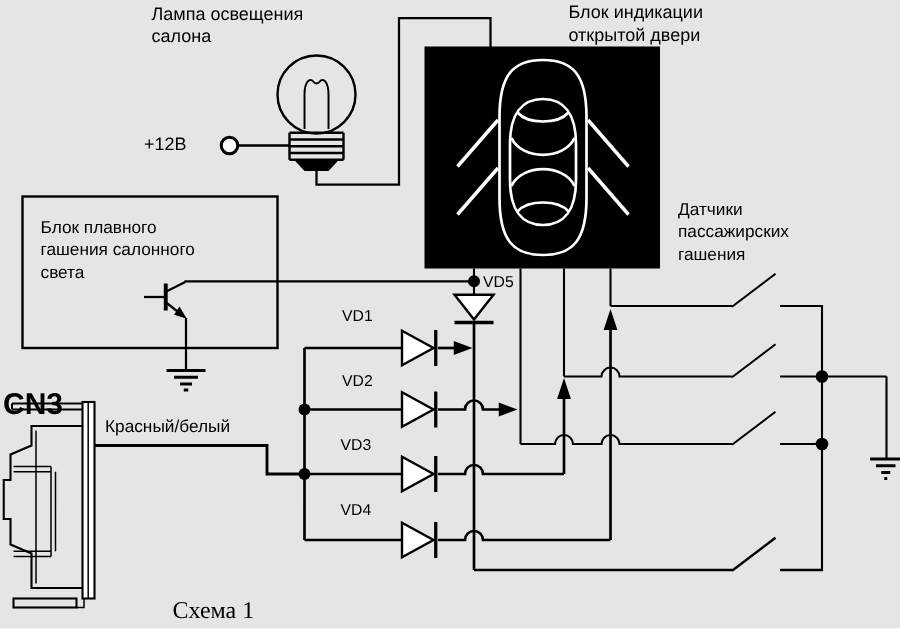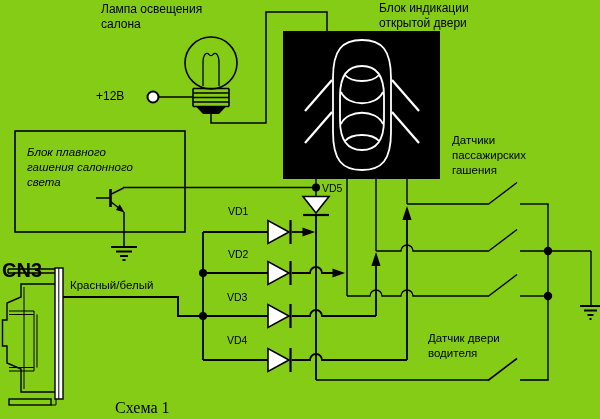--- a/index.html
+++ b/index.html
@@ -1,17 +1,17 @@
 <!DOCTYPE html>
 <html><head>
 <meta charset="utf-8">
 <style>
   html,body { margin:0; padding:0; background:#fff; }
   #stage {
-    position:relative; width:600px; height:419px; background:#84cc16;
+    position:relative; width:600px; height:419px; background:#e5e5e5;
     overflow:hidden; font-family:"Liberation Sans", sans-serif;
   }
   #wires { position:absolute; left:0; top:0; }
   .label {
     position:absolute; color:#000; font-size:12px; line-height:15px;
     white-space:pre-line; letter-spacing:0;
   }
   .lbl-small { font-size:11.5px; line-height:15px; }
   .lbl-vd { font-size:10.5px; line-height:12px; }
   .lbl-cn3 { font-size:20px; font-weight:700; line-height:20px;margin-top:12px; }
@@ -170,36 +170,34 @@
   </svg>
 
   <div class="label" style="left:101px; top:2px;">Лампа освещения
 салона</div>
 
   <div class="label" style="left:379px; top:1px;">Блок индикации
 открытой двери</div>
 
   <div class="label" style="left:96px; top:89px;text-align:center;">+12В</div>
 
-  <div class="label lbl-small" style="left:27px; top:145px;font-style:italic;">Блок плавного
+  <div class="label lbl-small" style="left:27px; top:145px;">Блок плавного
 гашения салонного
 света</div>
 
   <div class="label lbl-cn3" style="left:2px; top:248px;">CN3</div>
 
   <div class="label lbl-small" style="left:70px; top:278px;">Красный/белый</div>
 
   <div class="label lbl-vd" style="left:228px; top:205px;">VD1</div>
   <div class="label lbl-vd" style="left:228px; top:248px;">VD2</div>
   <div class="label lbl-vd" style="left:227px; top:291px;">VD3</div>
   <div class="label lbl-vd" style="left:227px; top:334px;">VD4</div>
   <div class="label lbl-vd" style="left:322px; top:182px;">VD5</div>
 
   <div class="label lbl-small" style="left:452px; top:133px;">Датчики
 пассажирских
 гашения</div>
 
-  <div class="label lbl-small" style="left:428px; top:331px;">Датчик двери
-водителя</div>
 
   <div class="label lbl-caption" style="left:115px; top:399px;">Схема 1</div>
 
 </div>
 
 </body></html>

